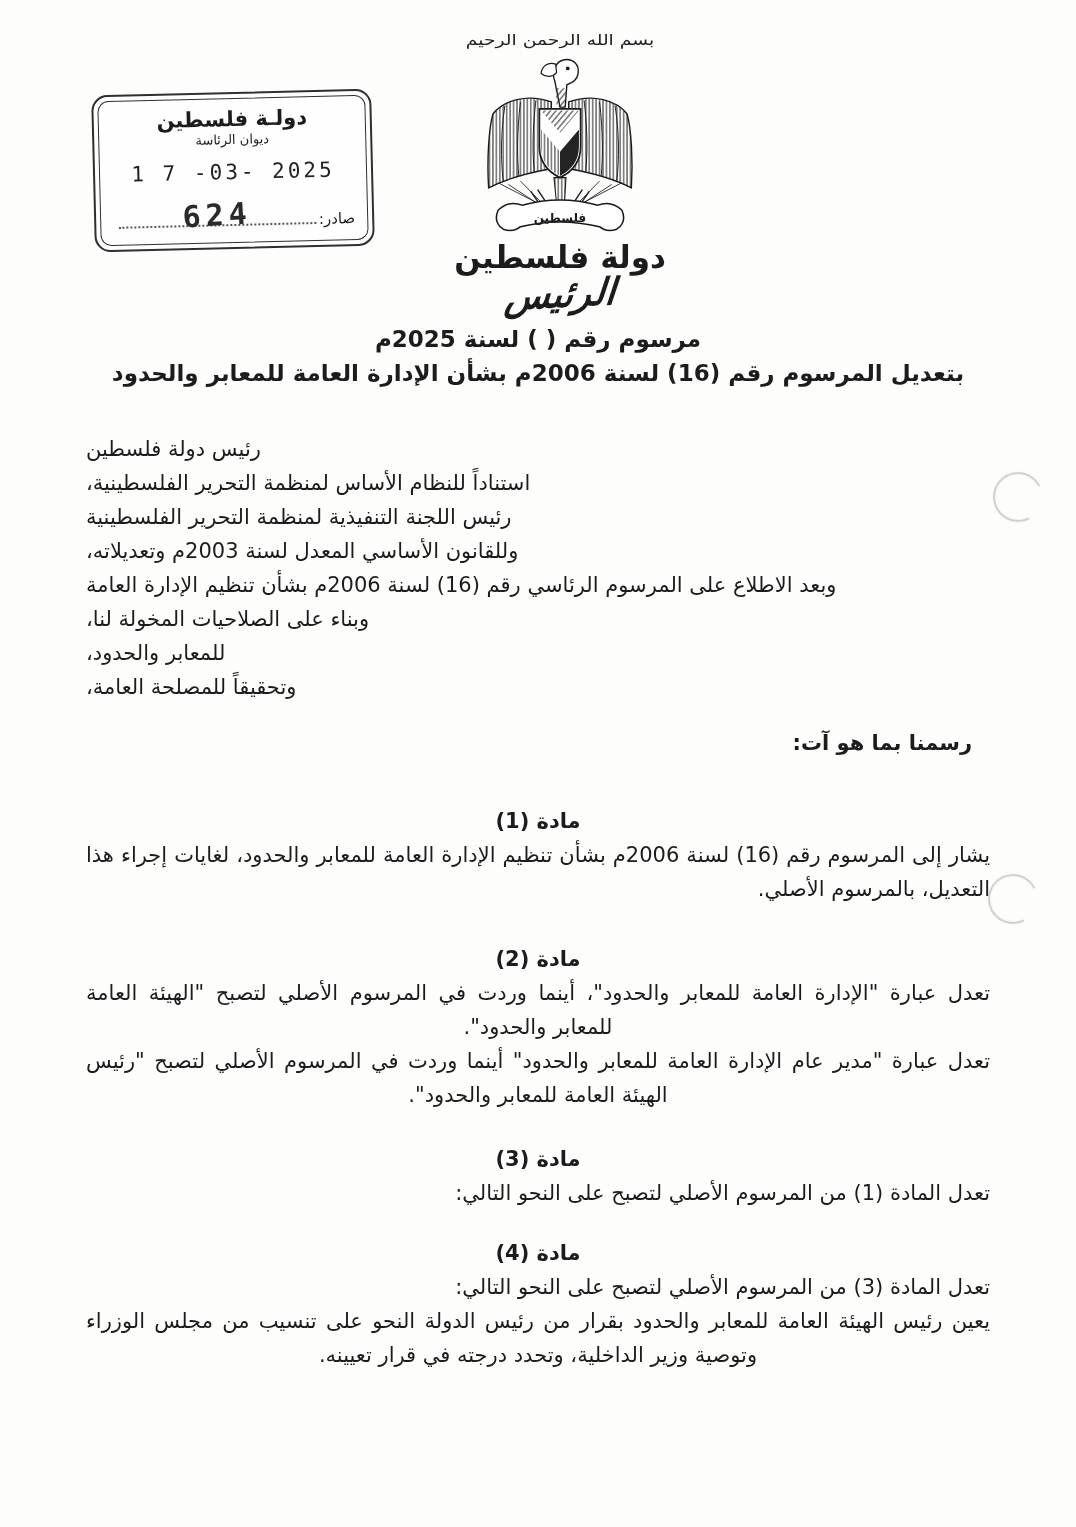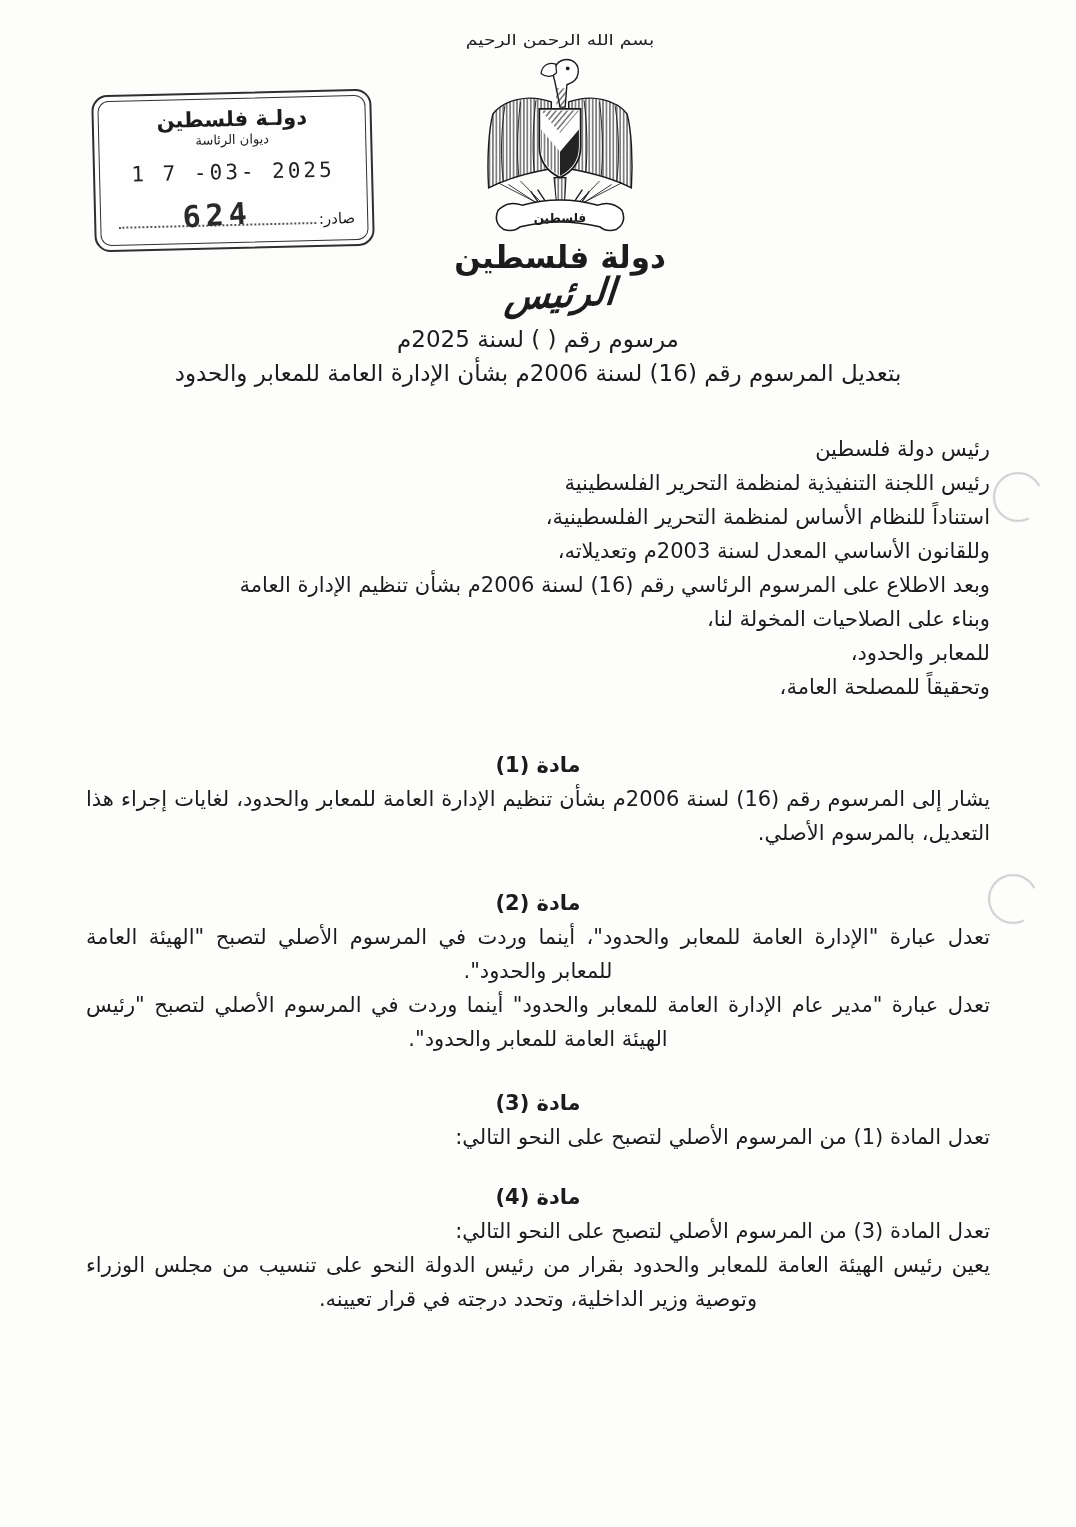--- a/index.html
+++ b/index.html
@@ -63,22 +63,22 @@
     transform:rotate(18deg); opacity:.75; filter:blur(.4px);
   }
   .punch1 { top:472px; left:993px; }
   .punch2 { top:874px; left:988px; }
 
   
   .main {
     position:absolute; top:322px; left:86px; right:86px;
     font-size:21px; line-height:34px;
   }
-  .doc-title { text-align:center; font-weight:normal; font-size:23px; line-height:34px; }
-  .preamble  { text-align:right; margin-top:42px; }
+  .doc-title { text-align:center; font-weight:bold; font-size:23px; line-height:34px; }
+  .preamble  { text-align:left; margin-top:42px; }
   .decree-intro { text-align:right; font-weight:bold; margin-top:22px; padding-left:0;
                   padding-right:18px; }
   .article  { margin-top:36px; }
   .article-1 { margin-top:44px; }
   .article-3 { margin-top:30px; }
   .article-4 { margin-top:26px; }
   .article-heading { text-align:center; font-weight:bold; }
   .p-justify        { text-align:justify; }                          
   .p-justify-center { text-align:justify; text-align-last:center; }
   .p-justify-left   { text-align:justify; text-align-last:left; }
@@ -154,29 +154,30 @@
 
   <div class="main">
 
     <div class="doc-title">
       <div>مرسوم رقم ( ) لسنة 2025م</div>
       <div>بتعديل المرسوم رقم (16) لسنة 2006م بشأن الإدارة العامة للمعابر والحدود</div>
     </div>
 
     <div class="preamble">
       <div>رئيس دولة فلسطين</div>
+      <div>استناداً للنظام الأساس لمنظمة التحرير الفلسطينية،</div>
       <div>رئيس اللجنة التنفيذية لمنظمة التحرير الفلسطينية</div>
-      <div>استناداً للنظام الأساس لمنظمة التحرير الفلسطينية،</div>
       <div>وللقانون الأساسي المعدل لسنة 2003م وتعديلاته،</div>
       <div>وبعد الاطلاع على المرسوم الرئاسي رقم (16) لسنة 2006م بشأن تنظيم الإدارة العامة</div>
       <div>وبناء على الصلاحيات المخولة لنا،</div>
       <div>للمعابر والحدود،</div>
       <div>وتحقيقاً للمصلحة العامة،</div>
     </div>
 
+    <div class="decree-intro">رسمنا بما هو آت:</div>
 
     <div class="article article-1">
       <div class="article-heading">مادة (1)</div>
       <p class="p-justify">يشار إلى المرسوم رقم (16) لسنة 2006م بشأن تنظيم الإدارة العامة للمعابر والحدود، لغايات إجراء هذا التعديل، بالمرسوم الأصلي.</p>
     </div>
 
     <div class="article article-2">
       <div class="article-heading">مادة (2)</div>
       <p class="p-justify-center">تعدل عبارة "الإدارة العامة للمعابر والحدود"، أينما وردت في المرسوم الأصلي لتصبح "الهيئة العامة للمعابر والحدود".</p>
       <p class="p-justify-center">تعدل عبارة "مدير عام الإدارة العامة للمعابر والحدود" أينما وردت في المرسوم الأصلي لتصبح "رئيس الهيئة العامة للمعابر والحدود".</p>

